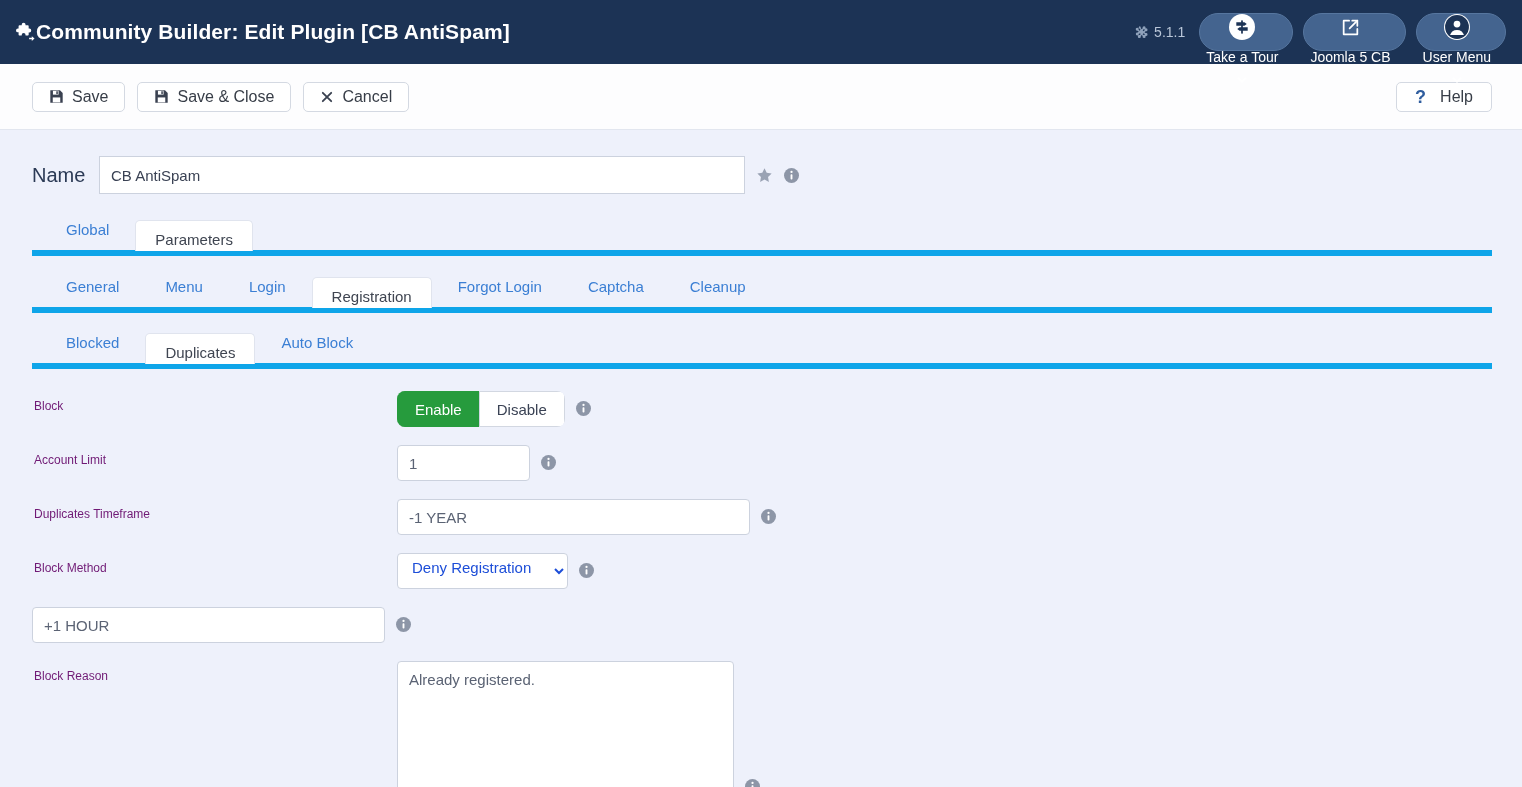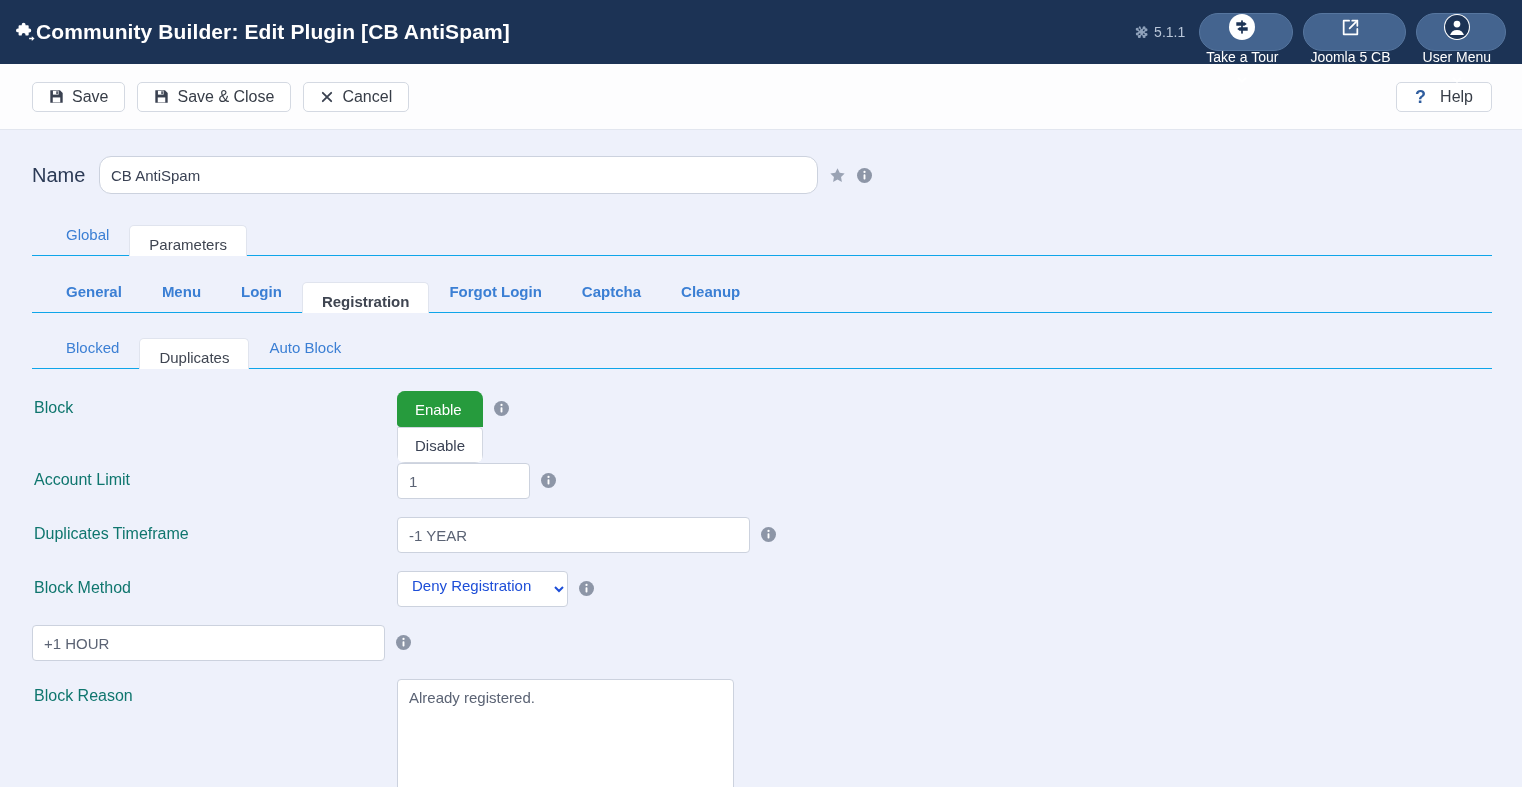--- a/index.html
+++ b/index.html
@@ -118,45 +118,45 @@
     gap: 11px;
     padding-top: 26px;
     padding-bottom: 6px;
   }
   .name-label {
     color: #2b3a55;
     font-size: 20px;
     width: 56px;
   }
   .name-input {
-    width: 719px;
+    width: 646px;
     height: 38px;
     border: 1px solid #ccd2de;
-    border-radius: 12px;
+    border-radius: 0;
     background: #ffffff;
     padding: 0 11px;
     font-size: 15px;
     color: #3a4254;
     font-family: "Liberation Sans", sans-serif;
     outline: none;
   }
   .star-ico { width: 17px; height: 17px; display:block; }
   .info-ico { width: 15px; height: 15px; display:block; }
 
   
   .tabrow {
     display: flex;
     align-items: flex-end;
-    border-bottom: 1px solid #0ea5e9;
+    border-bottom: 6px solid #0ea5e9;
     padding-left: 14px;
-    gap: 0;
+    gap: 6px;
     position: relative;
   }
   .tabrow.lvl1 { margin-top: 16px; height: 40px; }
-  .tabrow.lvl2 { margin-top: 17px; height: 40px; font-weight: bold; }
+  .tabrow.lvl2 { margin-top: 17px; height: 40px; }
   .tabrow.lvl3 { margin-top: 16px; height: 40px; }
   .tab {
     font-size: 15px;
     color: #3b7fd4;
     padding: 10px 19px 11px 19px;
     cursor: pointer;
     border: 1px solid transparent;
     border-bottom: none;
     border-radius: 5px 5px 0 0;
     line-height: 18px;
@@ -175,28 +175,28 @@
   .form { padding-top: 22px; }
   .frow {
     display: flex;
     align-items: flex-start;
     margin-bottom: 0;
     min-height: 54px;
   }
   .flabel {
     width: 365px;
     flex: 0 0 365px;
-    color: #0f766e;
-    font-size: 16px;
+    color: #701a75;
+    font-size: 12px;
     padding-top: 8px;
     padding-left: 2px;
   }
   .fctl { display: flex; align-items: flex-start; gap: 11px; }
 
-  .btngroup { display: flex; border-radius: 8px; overflow: hidden; flex-direction: column; }
+  .btngroup { display: flex; border-radius: 8px; overflow: hidden; }
   .bg-btn {
     font-size: 15px;
     height: 36px;
     padding: 0 17px;
     display: flex; align-items: center;
     border: 1px solid #d2d7e1;
     background: #ffffff;
     color: #3a4254;
     cursor: pointer;
   }

